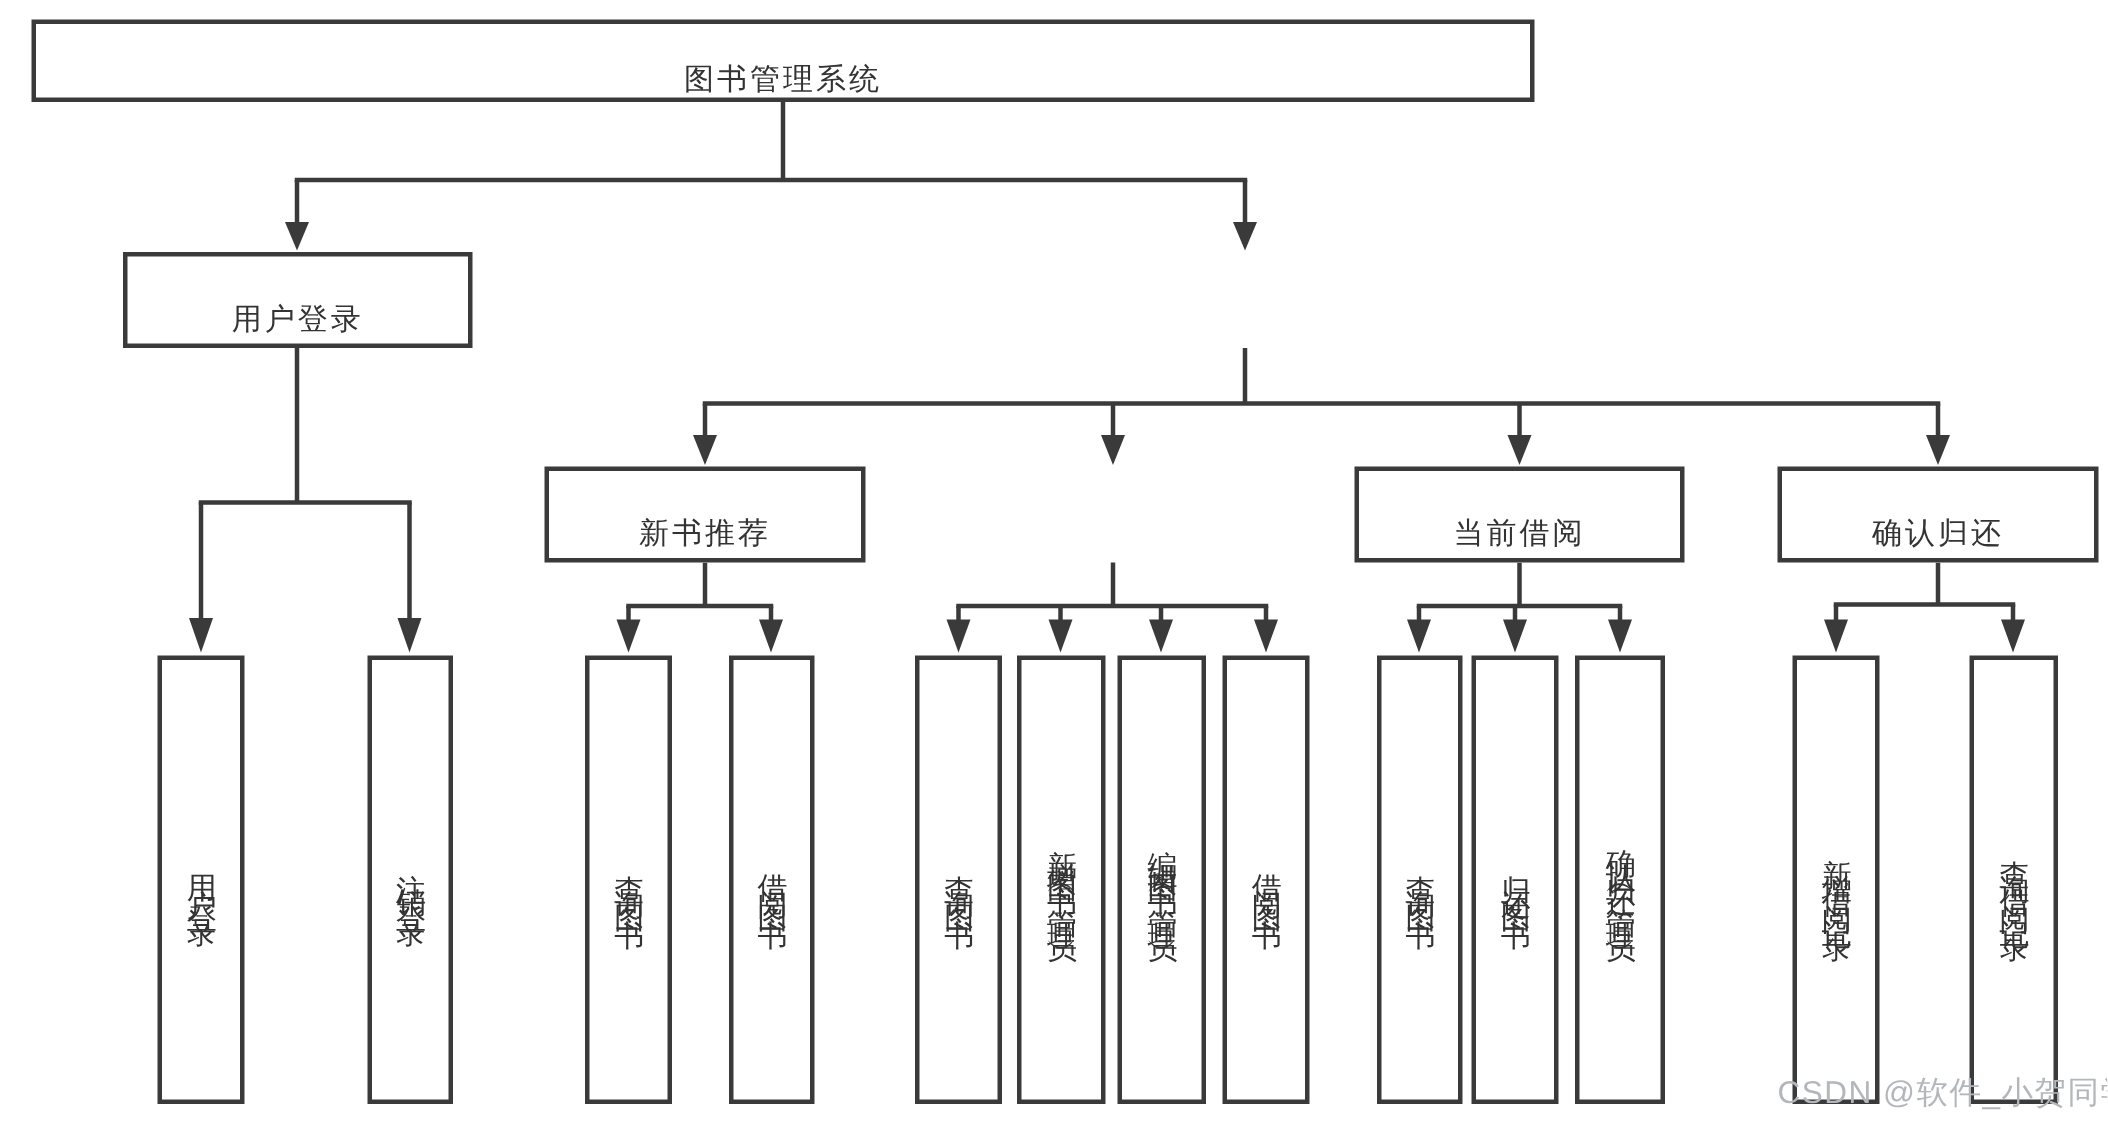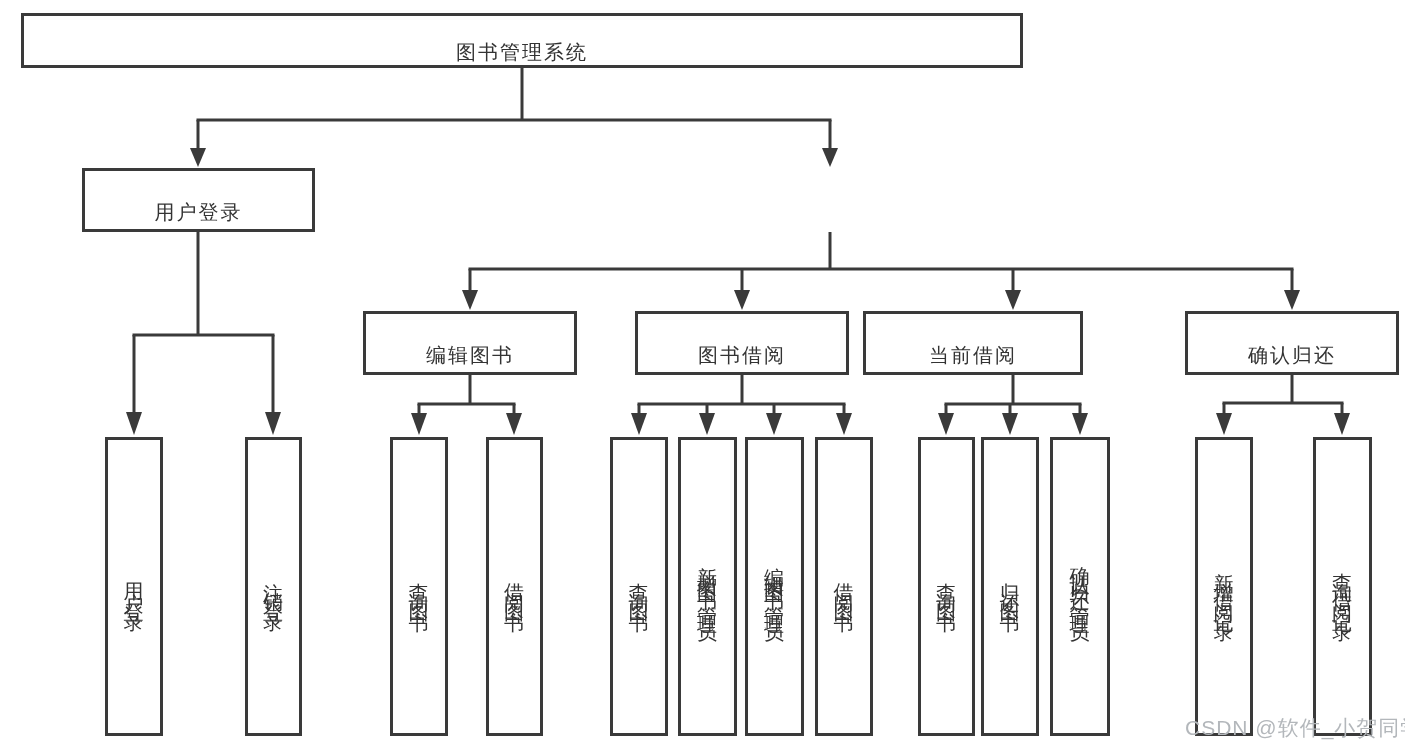--- a/index.html
+++ b/index.html
@@ -120,26 +120,23 @@
 
   <div class="node h" style="left:21px;top:13px;width:1002px;height:55px">
     <span>图书管理系统</span>
   </div>
 
   <div class="node h" style="left:82px;top:168px;width:233px;height:64px">
     <span>用户登录</span>
   </div>
 
   <div class="node h" style="left:363px;top:311px;width:214px;height:64px">
-    <span>编辑图书</span>
+    <span>新书推荐</span>
   </div>
-  <div class="node h" style="left:635px;top:311px;width:214px;height:64px">
-    <span>图书借阅</span>
-  </div>
-  <div class="node h" style="left:863px;top:311px;width:220px;height:64px">
+  <div class="node h" style="left:903px;top:311px;width:220px;height:64px">
     <span>当前借阅</span>
   </div>
   <div class="node h" style="left:1185px;top:311px;width:214px;height:64px">
     <span>确认归还</span>
   </div>
 
   <div class="node v" style="left:105px;top:437px;width:58px;height:299px">
     <span>用户登录</span>
   </div>
   <div class="node v" style="left:245px;top:437px;width:57px;height:299px">

